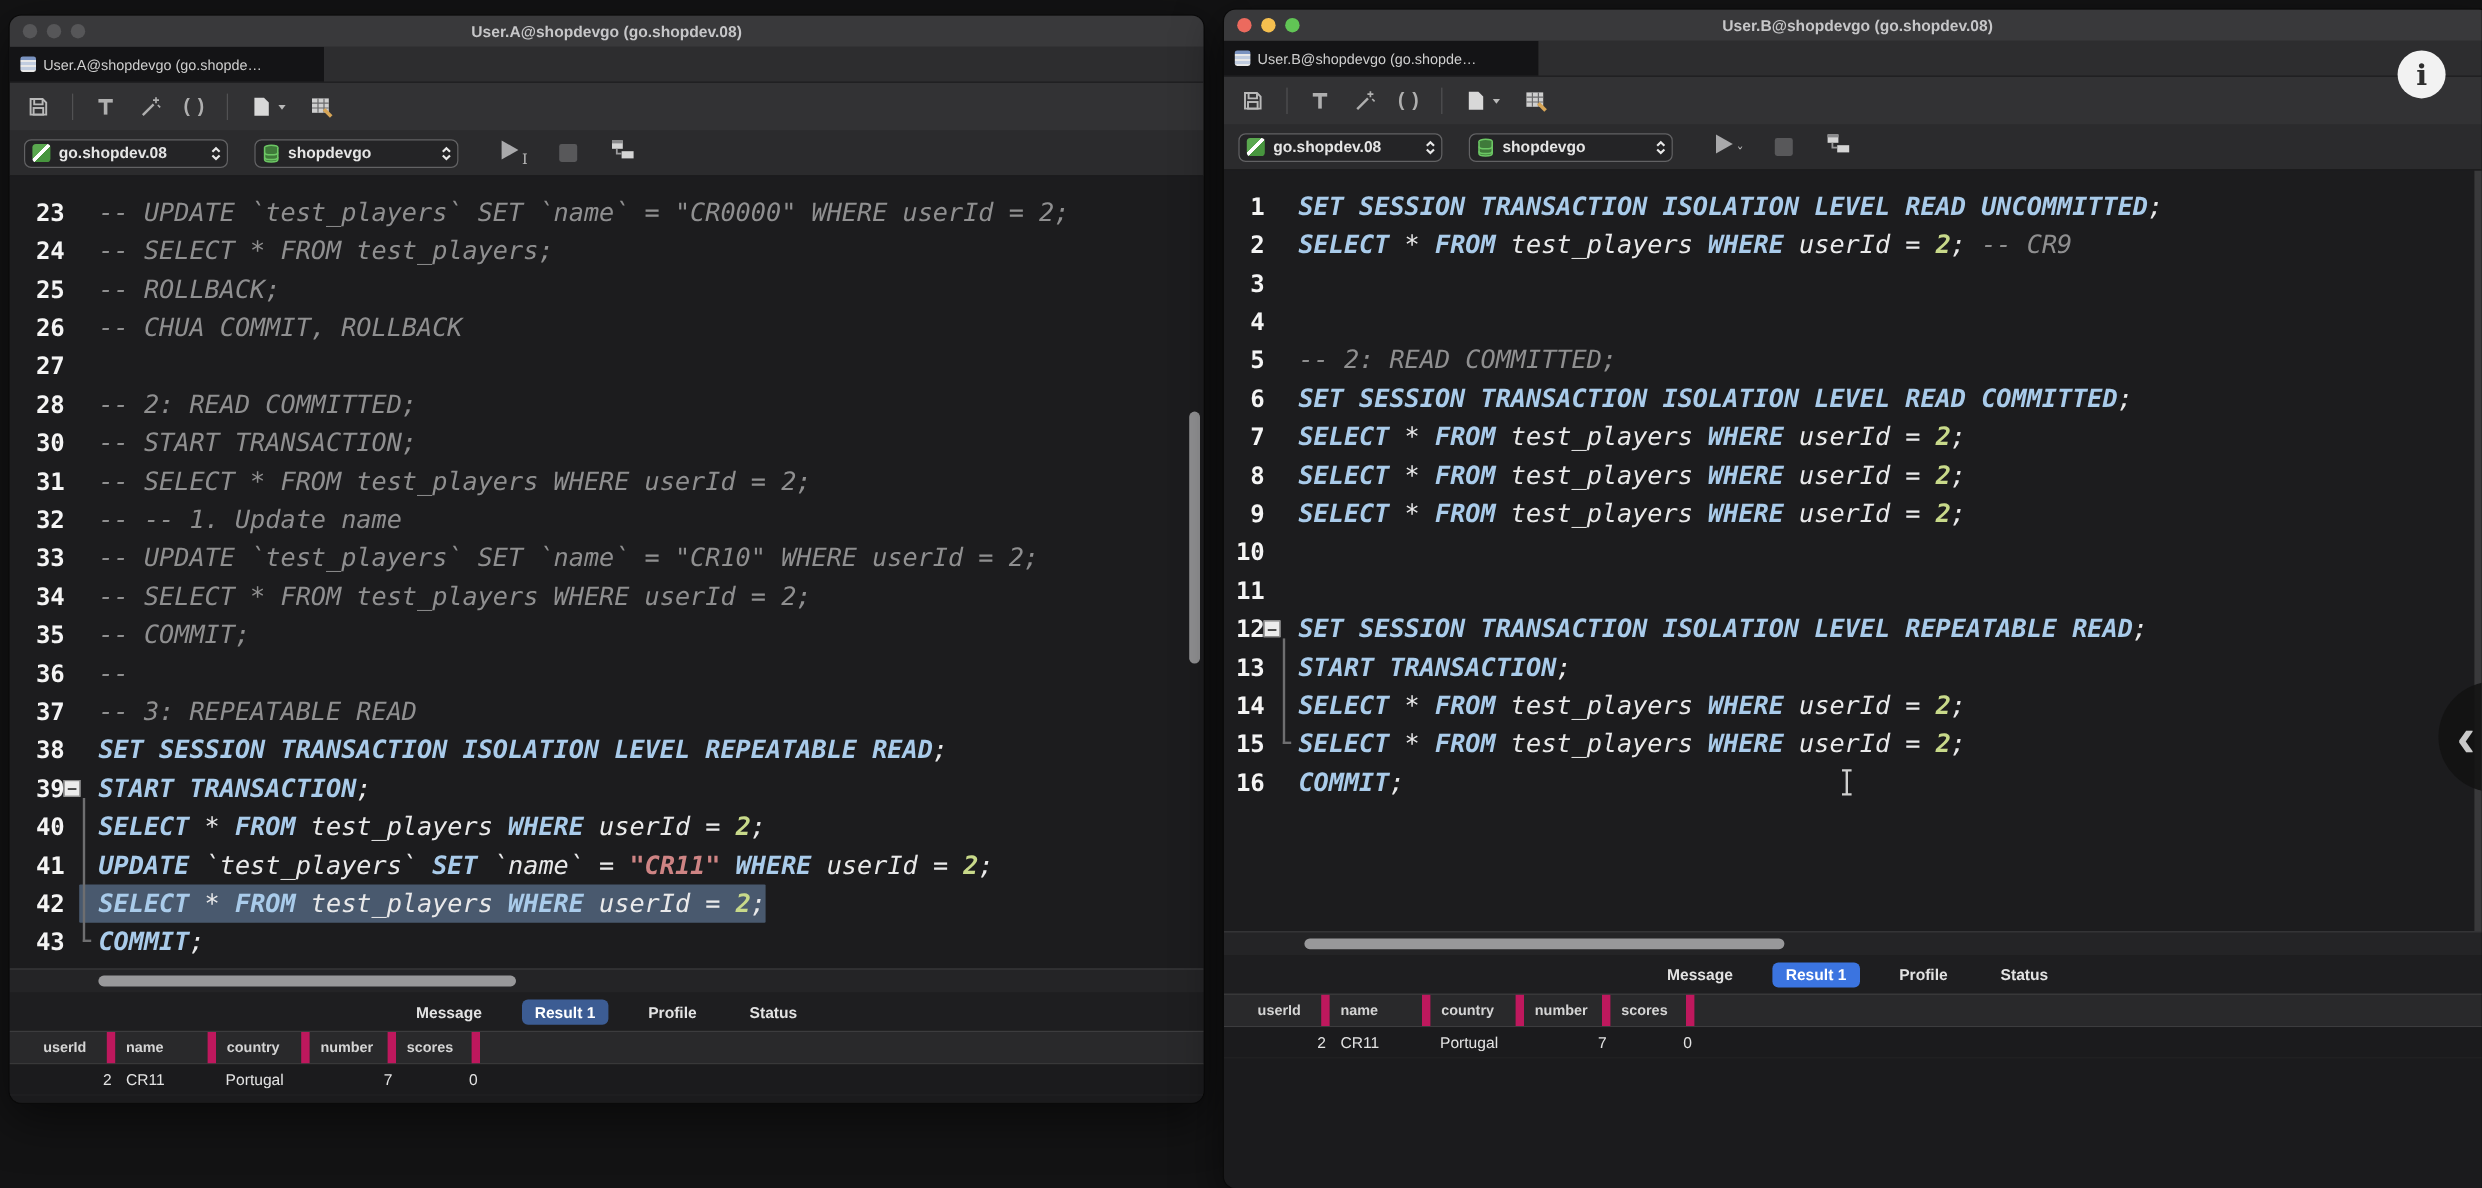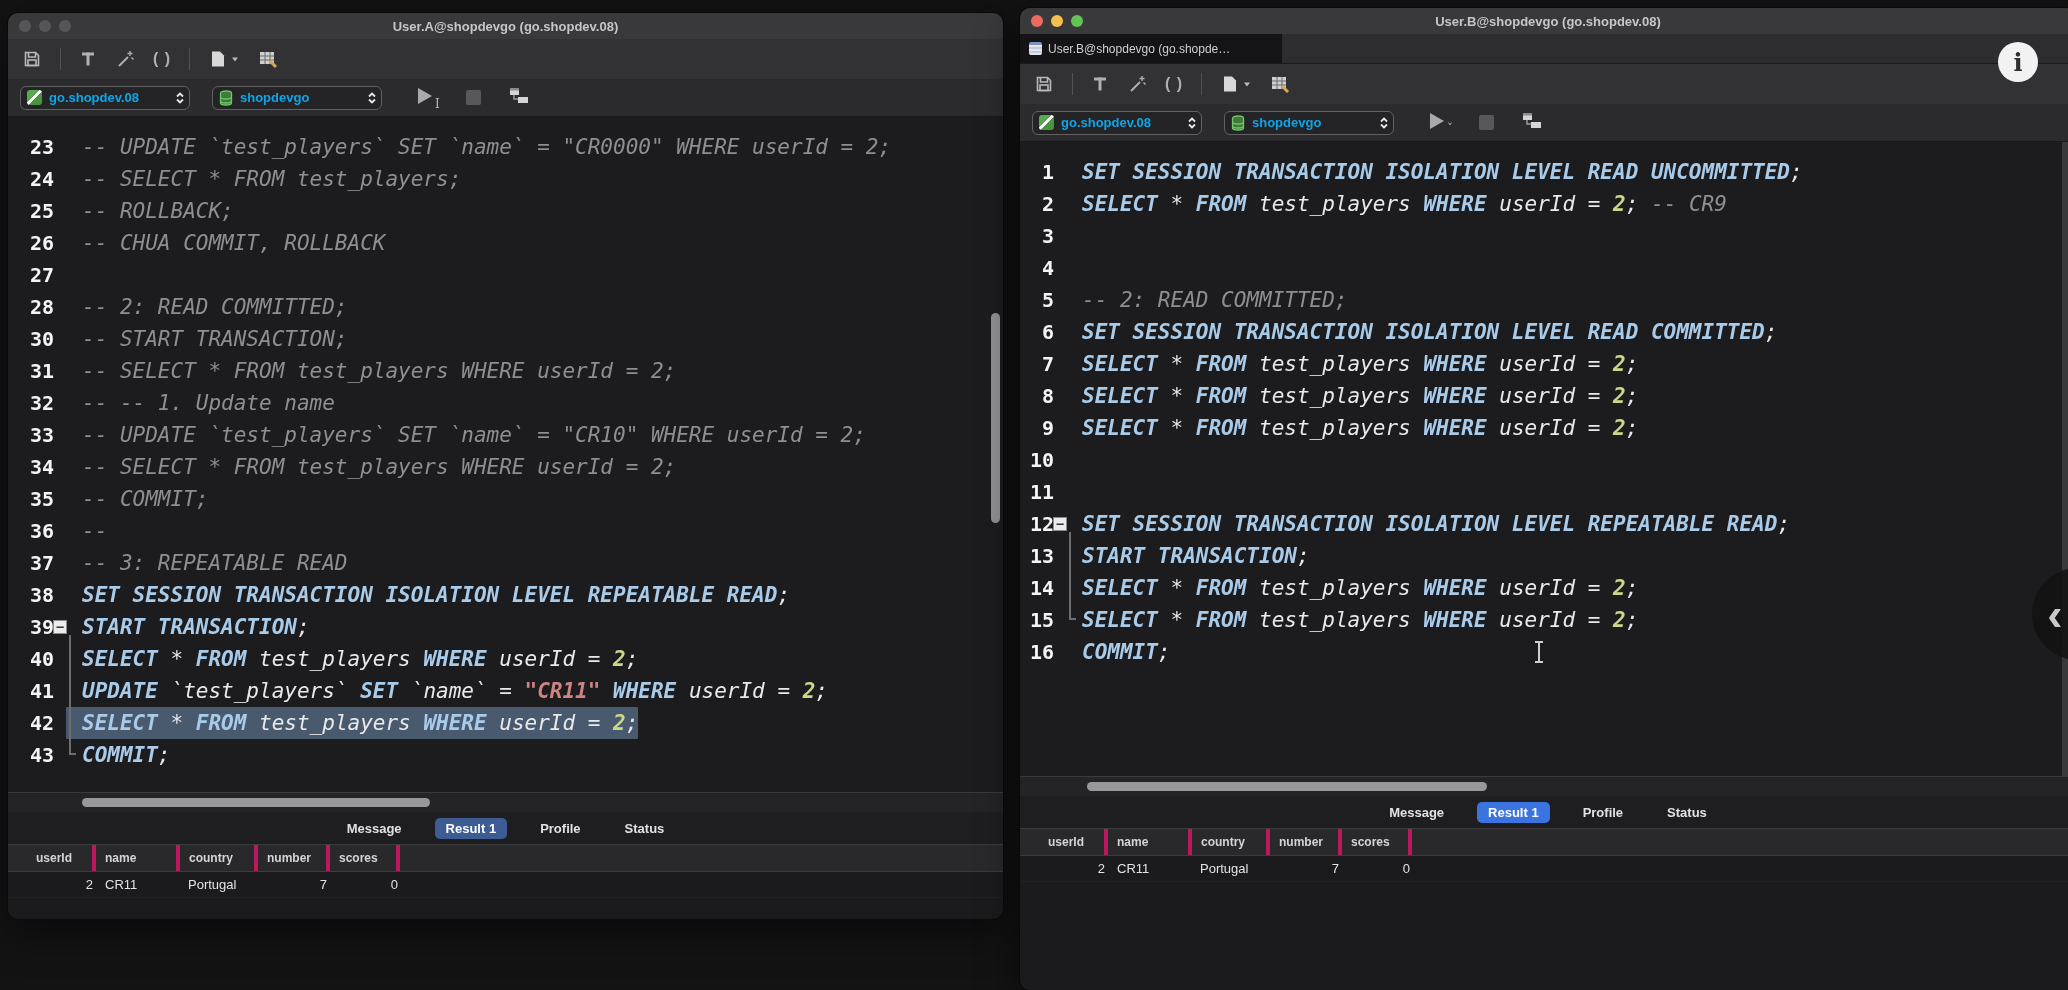--- a/index.html
+++ b/index.html
@@ -34,21 +34,21 @@
   .toolbar { height:40px; background:#323234; display:flex; align-items:center;
     gap:18px; padding:0 14px; flex:none; }
   .tb-sep { width:1px; height:22px; background:#515153; }
   .tb-ico { display:flex; align-items:center; color:#B9B9B9; }
   .parens { font-size:16px; font-weight:bold; color:#AFAFAF; letter-spacing:1px; }
 
   .connbar { height:38px; background:#2B2B2D; display:flex; align-items:center;
     gap:22px; padding:0 12px; flex:none; border-bottom:1px solid #19191b; }
   .pill { height:24px; width:170px; border:1px solid #626264; border-radius:6px;
     background:#242426; display:flex; align-items:center; gap:7px; padding:0 4px 0 6px;
-    color:#0ea5e9; font-size:13px; font-weight:bold; }
+    color:#e5e5e5; font-size:13px; font-weight:bold; }
   .pill .grow { flex:1; overflow:hidden; white-space:nowrap; }
   .conn-ico { width:15px; height:15px; border-radius:3px; flex:none;
     background:linear-gradient(135deg,#5aa84f 0 42%, #ffffff 42% 56%, #47953e 56% 100%); }
   .db-ico { flex:none; }
   .updown { flex:none; }
   .runbox { display:flex; align-items:center; gap:26px; margin-left:14px; }
   .play { width:0; height:0; border-left:14px solid #A9A9AB;
     border-top:8px solid transparent; border-bottom:8px solid transparent; display:inline-block;}
   .play-suffix { color:#B9B9B9; font-family:"DejaVu Serif",serif; font-size:12px;
     margin-left:3px; position:relative; top:4px; }
@@ -88,21 +88,21 @@
 
   .result-tabs { height:32px; background:#1E1E20; display:flex; align-items:center;
     justify-content:center; gap:22px; flex:none; }
   .rtab { font-size:13px; font-weight:bold; color:#E2E2E2; padding:3px 11px;
     border-radius:5px; white-space:nowrap; }
   .rtab.active { color:#FFFFFF; }
 
   .grid-head { height:28px; background:#29292B; border-top:1px solid #3C3C3E;
     border-bottom:1px solid #3C3C3E; display:flex; align-items:center; flex:none;
     font-size:12px; font-weight:bold; color:#D4D4D4; }
-  .gh-cell { height:100%; display:flex; align-items:center; border-right:4px solid #be185d; }
+  .gh-cell { height:100%; display:flex; align-items:center; border-right:7px solid #be185d; }
   .grid-body { flex:1 1 auto; background:#1B1B1D; overflow:hidden; }
   .grid-row { height:26px; display:flex; align-items:center; font-size:13px;
     color:#E3E3E3; border-bottom:1px solid #222224; }
   .gc { overflow:hidden; white-space:nowrap; }
   .c0 { width:88px;  text-align:right; padding-right:3px; }
   .c1 { width:84px;  padding-left:9px; }
   .c2 { width:78px;  padding-left:8px; }
   .c3 { width:72px;  text-align:right; padding-right:3px; }
   .c4 { width:70px;  text-align:right; padding-right:2px; }
   .gh-cell.c0 { justify-content:flex-start; padding-left:28px; text-align:left; }
@@ -126,20 +126,26 @@
   <div class="window win-left">
     <div class="titlebar">
       <div class="lights">
         <span class="light light-close"></span>
         <span class="light light-min"></span>
         <span class="light light-zoom"></span>
       </div>
       <span class="title">User.A@shopdevgo (go.shopdev.08)</span>
     </div>
 
+    <div class="tabstrip">
+      <div class="doc-tab">
+        <span class="tab-ico"></span>
+        <span>User.A@shopdevgo (go.shopde…</span>
+      </div>
+    </div>
 
     <div class="toolbar">
       <span class="tb-ico">
         <svg width="20" height="20" viewBox="0 0 20 20" fill="none" stroke="#B9B9B9" stroke-width="1.6">
             <path d="M3.5 3.5h10l3 3v10h-13z"></path>
             <path d="M6.5 3.5v4.5h7V3.5"></path>
             <rect x="6" y="11" width="8" height="5.5"></rect>
           </svg>
       </span>
       <span class="tb-sep"></span>

